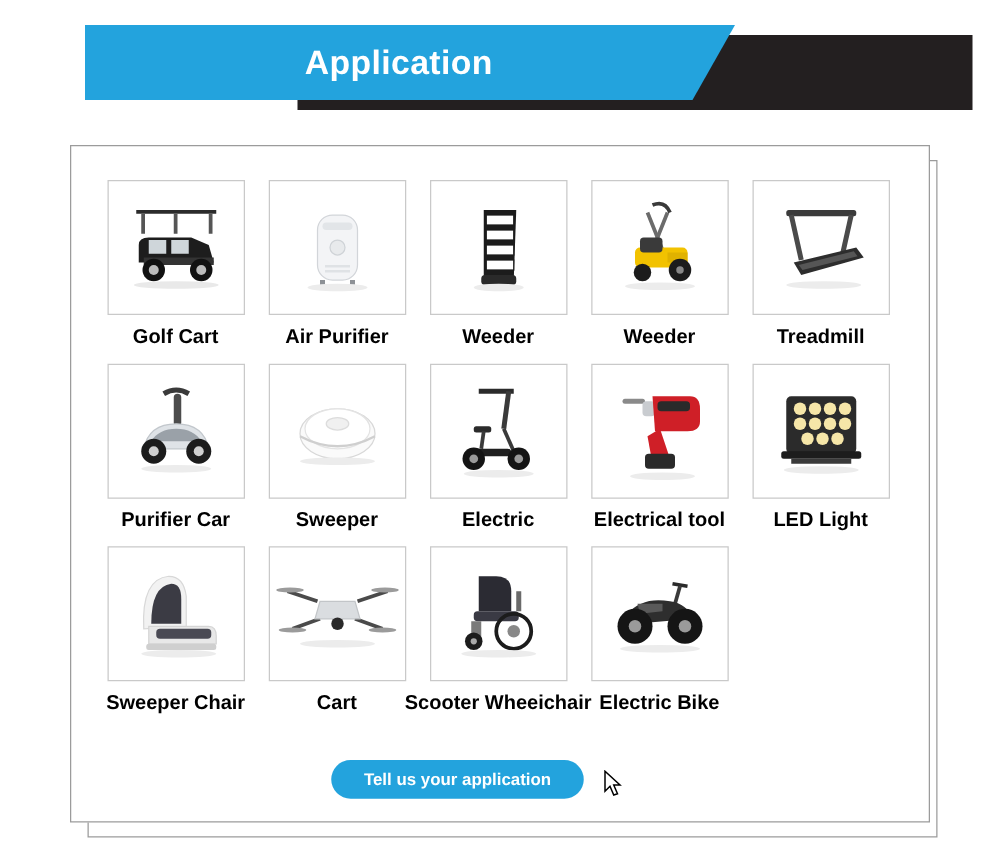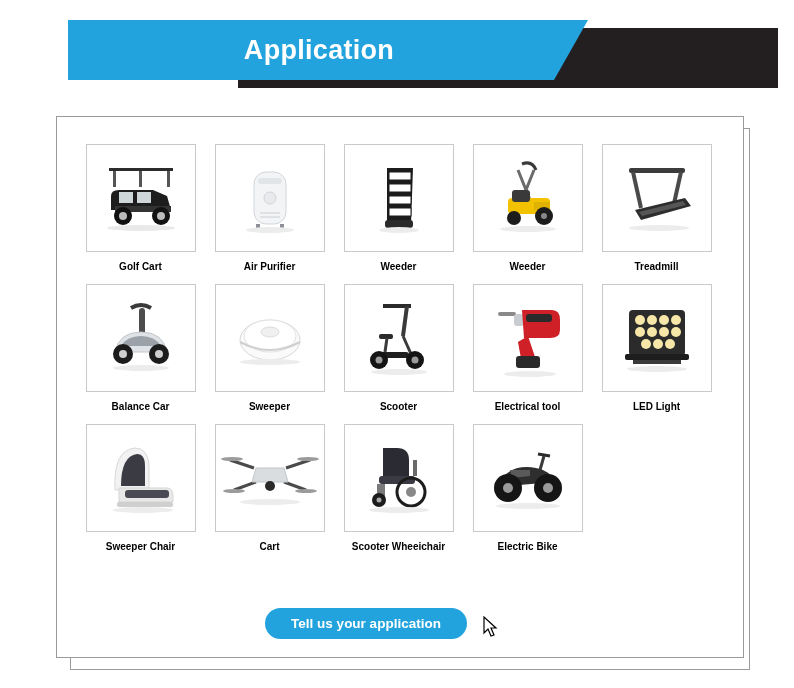--- a/index.html
+++ b/index.html
@@ -95,21 +95,21 @@
     background: #ffffff;
     display: flex;
     align-items: center;
     justify-content: center;
     overflow: hidden;
   }
   .thumb svg { display: block; }
   .caption {
     margin-top: 9px;
     margin-bottom: 4px;
-    font-size: 10px;
+    font-size: 16px;
     font-weight: bold;
     color: #000000;
     text-align: center;
     line-height: 1.1;
     white-space: nowrap;
   }
 
   
   .cta-wrap {
     position: absolute;
@@ -245,21 +245,21 @@
         <path d="M40 18 q10 -6 20 0" stroke="#3a3a3a" stroke-width="4" fill="none"></path>
         <path d="M24 62 q4 -20 26 -20 q22 0 26 20 Z" fill="#dfe3e7" stroke="#c2c7cc"></path>
         <path d="M30 56 q6 -10 20 -10 q14 0 20 10" fill="#9aa1a8"></path>
         <circle cx="32" cy="64" r="10" fill="#1c1c1c"></circle>
         <circle cx="32" cy="64" r="4" fill="#cfcfcf"></circle>
         <circle cx="68" cy="64" r="10" fill="#1c1c1c"></circle>
         <circle cx="68" cy="64" r="4" fill="#cfcfcf"></circle>
         <ellipse cx="50" cy="78" rx="28" ry="3" fill="#ececec"></ellipse>
       </svg>
     </div>
-    <div class="caption">Balance Car</div>
+    <div class="caption">Purifier Car</div>
   </div>
 
   <div class="cell">
     <div class="thumb">
       <svg width="100" height="96" viewBox="0 0 100 96">
         <ellipse cx="50" cy="50" rx="30" ry="20" fill="#fafafa" stroke="#d8d8d8"></ellipse>
         <ellipse cx="50" cy="46" rx="26" ry="16" fill="#ffffff" stroke="#e3e3e3"></ellipse>
         <ellipse cx="50" cy="42" rx="9" ry="5" fill="#f0f0f0" stroke="#dcdcdc"></ellipse>
         <path d="M20 52 q30 16 60 0" stroke="#cfcfcf" stroke-width="2" fill="none"></path>
         <ellipse cx="50" cy="72" rx="30" ry="3" fill="#ececec"></ellipse>
@@ -277,21 +277,21 @@
         <path d="M38 48 L36 62" stroke="#3a3a3a" stroke-width="3"></path>
         <rect x="26" y="62" width="34" height="6" rx="3" fill="#1f1f1f"></rect>
         <path d="M54 46 L62 64" stroke="#3a3a3a" stroke-width="3"></path>
         <circle cx="30" cy="70" r="9" fill="#141414"></circle>
         <circle cx="30" cy="70" r="3.5" fill="#9a9a9a"></circle>
         <circle cx="66" cy="70" r="9" fill="#141414"></circle>
         <circle cx="66" cy="70" r="3.5" fill="#9a9a9a"></circle>
         <ellipse cx="50" cy="82" rx="28" ry="3" fill="#ececec"></ellipse>
       </svg>
     </div>
-    <div class="caption">Scooter</div>
+    <div class="caption">Electric</div>
   </div>
 
   <div class="cell">
     <div class="thumb">
       <svg width="100" height="96" viewBox="0 0 100 96">
         <rect x="20" y="22" width="18" height="4" rx="2" fill="#8a8a8a"></rect>
         <rect x="36" y="24" width="10" height="12" rx="3" fill="#c9ccd0"></rect>
         <path d="M44 20 L74 20 Q82 20 82 30 L82 40 Q82 48 72 48 L46 48 Z" fill="#cf1f27"></path>
         <rect x="48" y="24" width="26" height="8" rx="3" fill="#2a2a2a"></rect>
         <path d="M50 46 L58 70 L44 74 L40 52 Z" fill="#cf1f27"></path>

